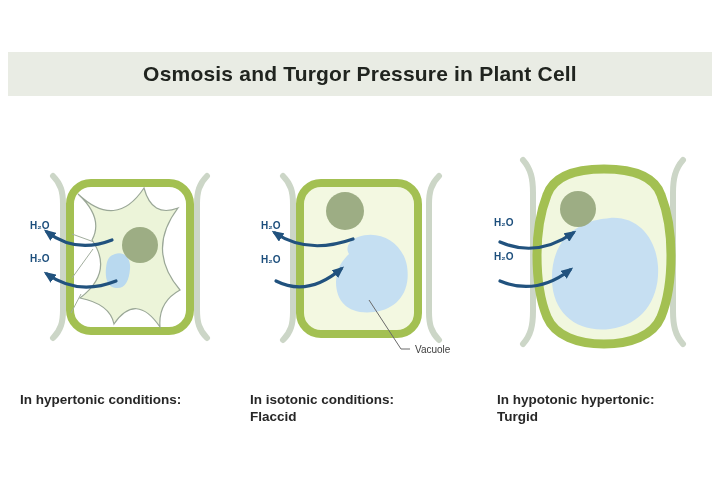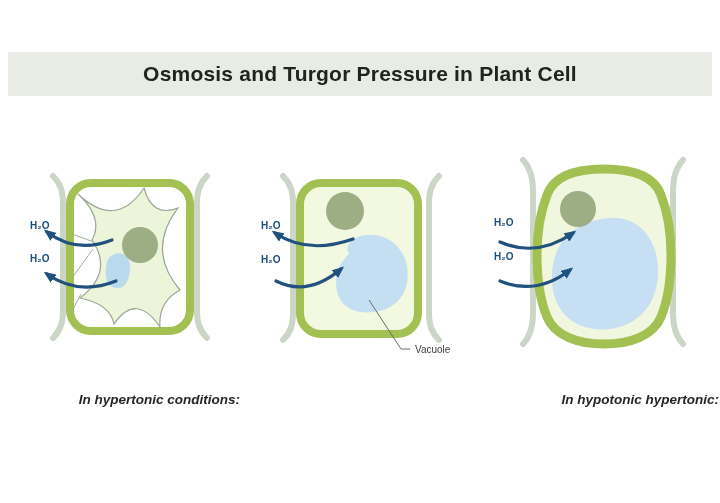--- a/index.html
+++ b/index.html
@@ -11,22 +11,22 @@
   .banner{
     position:absolute;left:8px;top:52px;width:704px;height:44px;
     background:#e9ece4;display:flex;align-items:center;justify-content:center;
   }
   .banner span{
     font-size:21px;font-weight:bold;color:#20241f;letter-spacing:.2px;
   }
   .panel{position:absolute;margin:0;padding:0;}
   .panel svg{display:block;}
   .caption{
-    position:absolute;top:391px;text-align:right;color:#272727;
-    font-size:13.5px;font-weight:bold;line-height:17px;font-style:italic;
+    position:absolute;top:391px;text-align:left;color:#272727;
+    font-size:13.5px;font-weight:bold;line-height:17px;
   }
   .svg-water-label{
     font-family:"Liberation Sans", sans-serif;font-size:10px;font-weight:bold;fill:#1c4e7c;
   }
   .svg-vacuole-label{
     font-family:"Liberation Sans", sans-serif;font-size:10px;font-weight:normal;fill:#3c3c3c;
   }
   .water-arrow{stroke:#21527e;stroke-width:3.2;fill:none;stroke-linecap:round;}
   .neighbor-wall{stroke:#ccd6c7;stroke-width:6;fill:none;stroke-linecap:round;}
   .strand{stroke:#a2ae9e;stroke-width:1;fill:none;}
@@ -99,17 +99,22 @@
       <path class="water-arrow" d="M 20,97 Q 57,113 93,88" marker-end="url(#ah3)"></path>
       <path class="water-arrow" d="M 20,136 Q 56,151 90,125" marker-end="url(#ah3)"></path>
       <text class="svg-water-label" x="14" y="81">H₂O</text>
       <text class="svg-water-label" x="14" y="115">H₂O</text>
     </svg>
   </figure>
 
   <div class="caption" style="left:20px;width:220px;">
     <div>In hypertonic conditions:</div>
   </div>
+  <div class="caption" style="left:250px;width:220px;">
+    <div>In isotonic conditions:</div>
+    <div>Flaccid</div>
+  </div>
   <div class="caption" style="left:497px;width:222px;">
     <div>In hypotonic hypertonic:</div>
+    <div>Turgid</div>
   </div>
 
 </div>
 
 </body></html>

